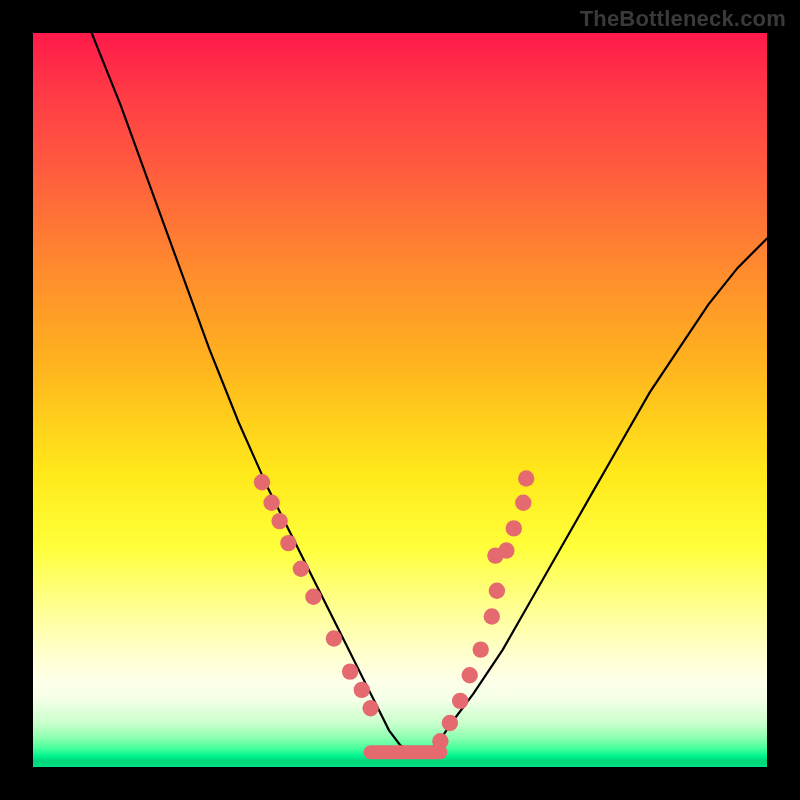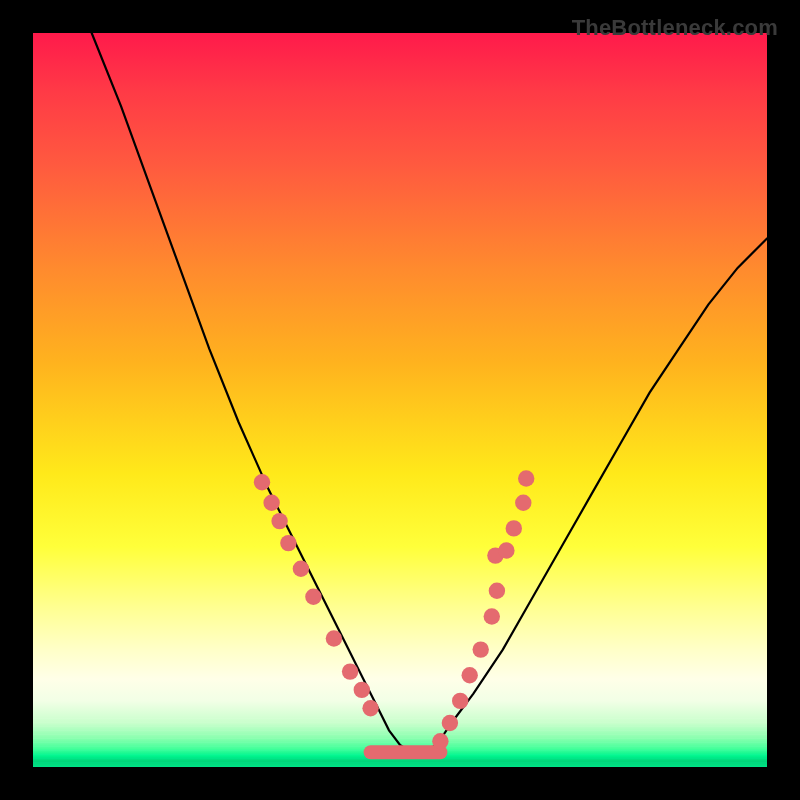--- a/index.html
+++ b/index.html
@@ -6,28 +6,27 @@
   html, body { width: 800px; height: 800px; overflow: hidden; background: #000; }
   .frame {
     position: relative;
     width: 800px;
     height: 800px;
     background: #000;
   }
   .watermark {
     position: absolute;
     top: 6px;
-    right: 22px;
+    right: 14px;
     font-family: Arial, Helvetica, sans-serif;
     font-size: 22px;
     font-weight: 600;
     color: #3a3a3a;
     letter-spacing: 0.2px;
     z-index: 5;
-    margin-top: 9px;
   }
   .plot-area {
     position: absolute;
     left: 33px;
     top: 33px;
     width: 734px;
     height: 734px;
     overflow: hidden;
   }
   .gradient-bg {

